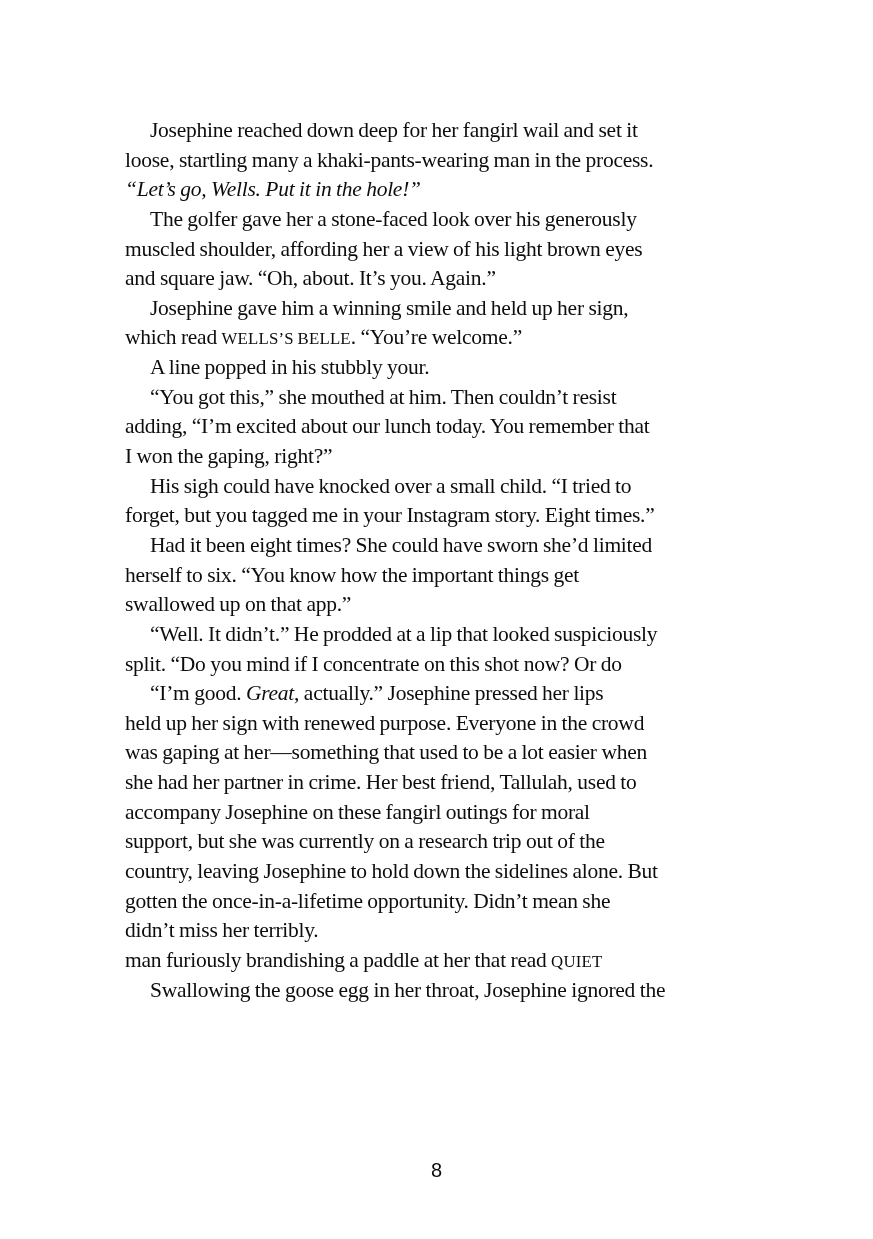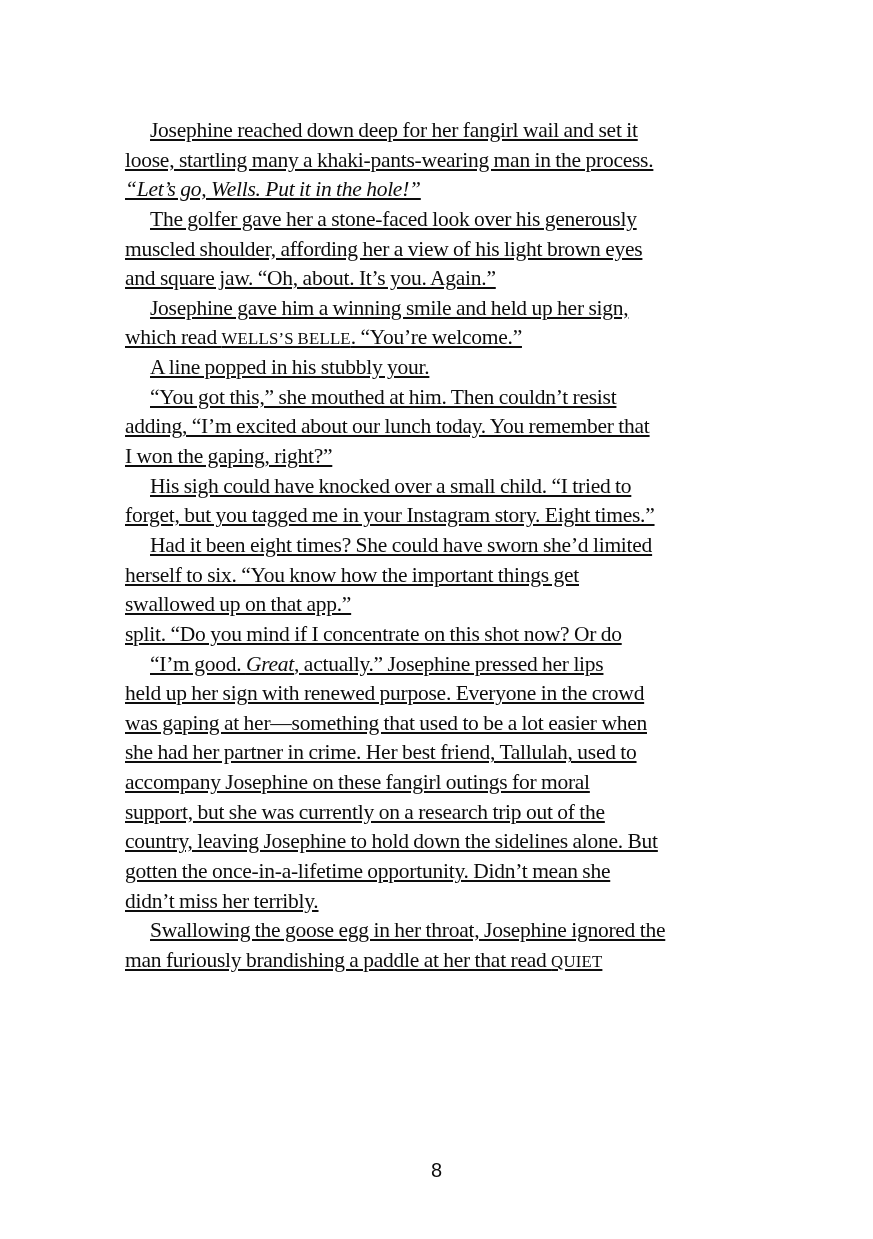--- a/index.html
+++ b/index.html
@@ -50,45 +50,46 @@
     text-align: center;
     font-family: "Liberation Sans", sans-serif;
     font-size: 20px;
     color: #0d0d0d;
   }
 </style>
 </head>
 <body>
 
 <div class="book-page" style="background: rgb(255, 255, 255);">
-  <div class="text-block" id="text-block" style="color: rgb(13, 13, 13); text-decoration: underline;">
+  <div class="text-block" id="text-block" style="color: rgb(13, 13, 13);">
       <div class="line indent"><span class="seg-normal">Josephine reached down deep for her fangirl wail and set it</span></div>
       <div class="line"><span class="seg-normal">loose, startling many a khaki-pants-wearing man in the process.</span></div>
       <div class="line"><span class="seg-italic">“Let’s go, Wells. Put it in the hole!”</span></div>
       <div class="line indent"><span class="seg-normal">The golfer gave her a stone-faced look over his generously</span></div>
       <div class="line"><span class="seg-normal">muscled shoulder, affording her a view of his light brown eyes</span></div>
       <div class="line"><span class="seg-normal">and square jaw. “Oh, about. It’s you. Again.”</span></div>
       <div class="line indent"><span class="seg-normal">Josephine gave him a winning smile and held up her sign,</span></div>
       <div class="line"><span class="seg-normal">which read </span><span class="seg-smallcaps">WELLS’S BELLE</span><span class="seg-normal">. “You’re welcome.”</span></div>
       <div class="line indent"><span class="seg-normal">A line popped in his stubbly your.</span></div>
       <div class="line indent"><span class="seg-normal">“You got this,” she mouthed at him. Then couldn’t resist</span></div>
       <div class="line"><span class="seg-normal">adding, “I’m excited about our lunch today. You remember that</span></div>
       <div class="line"><span class="seg-normal">I won the gaping, right?”</span></div>
       <div class="line indent"><span class="seg-normal">His sigh could have knocked over a small child. “I tried to</span></div>
       <div class="line"><span class="seg-normal">forget, but you tagged me in your Instagram story. Eight times.”</span></div>
       <div class="line indent"><span class="seg-normal">Had it been eight times? She could have sworn she’d limited</span></div>
       <div class="line"><span class="seg-normal">herself to six. “You know how the important things get</span></div>
       <div class="line"><span class="seg-normal">swallowed up on that app.”</span></div>
+      <div class="line indent"><span class="seg-normal">“Well. It didn’t.” He prodded at a lip that looked suspiciously</span></div>
       <div class="line"><span class="seg-normal">split. “Do you mind if I concentrate on this shot now? Or do</span></div>
       <div class="line indent"><span class="seg-normal">“I’m good. </span><span class="seg-italic">Great</span><span class="seg-normal">, actually.” Josephine pressed her lips</span></div>
       <div class="line"><span class="seg-normal">held up her sign with renewed purpose. Everyone in the crowd</span></div>
       <div class="line"><span class="seg-normal">was gaping at her—something that used to be a lot easier when</span></div>
       <div class="line"><span class="seg-normal">she had her partner in crime. Her best friend, Tallulah, used to</span></div>
       <div class="line"><span class="seg-normal">accompany Josephine on these fangirl outings for moral</span></div>
       <div class="line"><span class="seg-normal">support, but she was currently on a research trip out of the</span></div>
       <div class="line"><span class="seg-normal">country, leaving Josephine to hold down the sidelines alone. But</span></div>
       <div class="line"><span class="seg-normal">gotten the once-in-a-lifetime opportunity. Didn’t mean she</span></div>
       <div class="line"><span class="seg-normal">didn’t miss her terribly.</span></div>
+      <div class="line"><span class="seg-normal">man furiously brandishing a paddle at her that read </span><span class="seg-smallcaps">QUIET</span></div>
       <div class="line indent"><span class="seg-normal">Swallowing the goose egg in her throat, Josephine ignored the</span></div>
-      <div class="line"><span class="seg-normal">man furiously brandishing a paddle at her that read </span><span class="seg-smallcaps">QUIET</span></div>
     </div>
   <div class="page-number">8</div>
 </div>
 
 </body></html>

